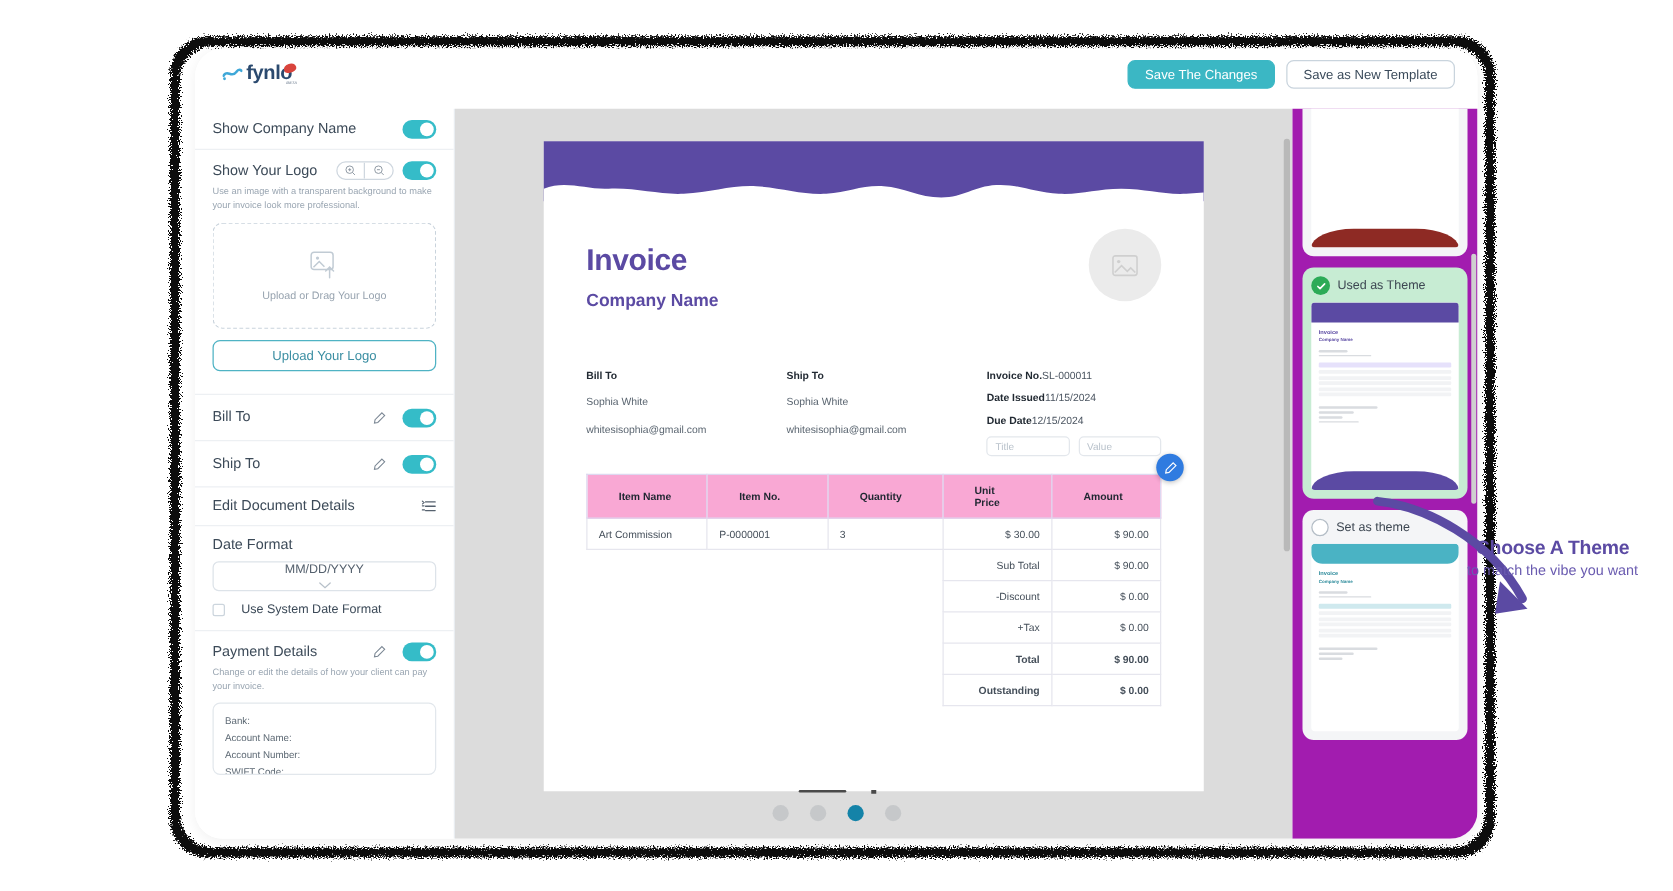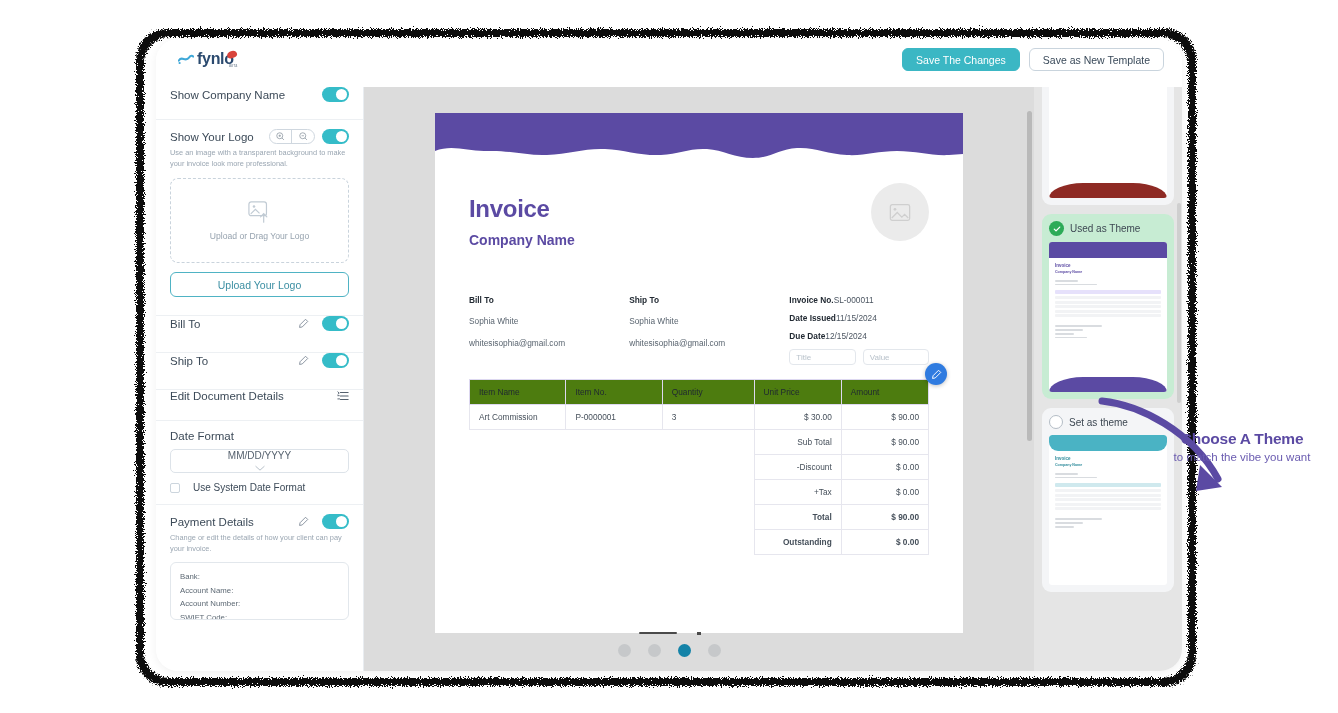--- a/index.html
+++ b/index.html
@@ -53,21 +53,21 @@
   
   .body-row { position:absolute; left:0; top:48px; width:1026px; height:584px; display:flex; }
 
   
   .sidebar {
     width: 208px; background:#fff; border-right:1px solid #e9edf1;
     overflow:hidden; position:relative;
   }
   .srow {
     padding: 0 14px; border-bottom:1px solid #edf0f3;
-    display:flex; flex-direction:column; 
+    display:flex; flex-direction:column; justify-content:center;
   }
   .srow-head { display:flex; align-items:center; justify-content:space-between; }
   .slabel { font-size:11.5px; color:#3c4a58; font-family:"Liberation Sans",sans-serif;}
   .shint { font-size:7.4px; color:#9aa6b2; line-height:1.5; margin-top:3px; }
   .toggle {
     width:27px; height:15px; border-radius:9px; background:#35bcc8; position:relative; cursor:pointer; flex:none;
   }
   .toggle::after{content:"";position:absolute;width:11px;height:11px;border-radius:50%;background:#fff;top:2px;right:2px;}
   .pencil { width:11px; height:11px; color:#7b8794; flex:none; }
   .zoompill {
@@ -114,40 +114,40 @@
   .mh { font-weight:700; color:#222a33; font-size:8.3px; }
   .mv { margin-top:11px; color:#5a6570; }
   .mv2 { margin-top:12px; color:#5a6570; }
   .kv { display:flex; margin-bottom:8px; }
   .kv .k{font-weight:700;color:#222a33;}
   .kv .v{color:#4b5561;}
   .tv-row{ display:flex; gap:7px; margin-top:3px;}
   .tv-in{ flex:1; height:16px; border:1px solid #e3e7ec; border-radius:4px; font-size:8px; color:#b9c2cb;
           display:flex; align-items:center; padding:0 6px;}
   table.inv { position:absolute; left:34px; top:266px; width:460px; border-collapse:collapse; font-size:8.3px;}
-  table.inv th{ background:#4d7c0f; color:#1f2731; font-weight:400; padding:7px 9px; border:1px solid #ddd8f0; text-align:left;}
+  table.inv th{ background:#f9a8d4; color:#1f2731; font-weight:700; padding:7px 25px; border:1px solid #ddd8f0; text-align:left;}
   table.inv td{ padding:7px 9px; border:1px solid #e6e6ee; color:#454f5a; }
   .r{ text-align:right; }
   .blank{ border:none !important; background:transparent; }
   .bold{ font-weight:700; color:#1f2731; }
   .fab{
     position:absolute; right:16px; top:250px; width:22px;height:22px;border-radius:50%;
     background:#2f7be0; display:flex;align-items:center;justify-content:center; cursor:pointer; z-index:5;
     box-shadow:0 1px 4px rgba(0,0,0,.25);
   }
   .sigline{ position:absolute; left:50%; transform:translateX(-50%); bottom:-2px; width:120px; }
   .sigline .l1{height:2px;background:#4a4a4a;width:38px;border-radius:2px;}
   .sigline .l2{height:3px;width:4px;background:#4a4a4a;margin-left:58px;margin-top:-2px;}
 
   
   .vscroll{ position:absolute; right:2px; top:4px; width:5px; height:575px; }
   .vscroll i{ position:absolute; left:0; top:20px; width:5px; height:330px; background:#b9b9b9; border-radius:3px; display:block;}
 
   
-  .themes { width:148px; background:#e5e5e5; position:relative; padding:0 8px; overflow:hidden; }
+  .themes { width:148px; background:#a21caf; position:relative; padding:0 8px; overflow:hidden; }
   .tcard { border-radius:9px; padding:7px; margin-bottom:9px; }
   .tcard.sel{ background:#c7ecd3; }
   .tcard.grey{ background:#f4f5f7; }
   .thead{ display:flex; align-items:center; gap:6px; margin-bottom:6px; }
   .thead span{ font-size:10px; color:#3d4752; }
   .tick{ width:15px;height:15px;border-radius:50%;background:#2cab57;display:flex;align-items:center;justify-content:center;flex:none;}
   .radio{ width:14px;height:14px;border-radius:50%;border:1.5px solid #b4bdc6; background:#fff; flex:none;}
   .thumb{ background:#fff; border-radius:3px; height:150px; position:relative; overflow:hidden; }
   .thumb .bar{ height:16px; width:100%; }
   .thumb .bar.p{ background:#5b4aa3;}

